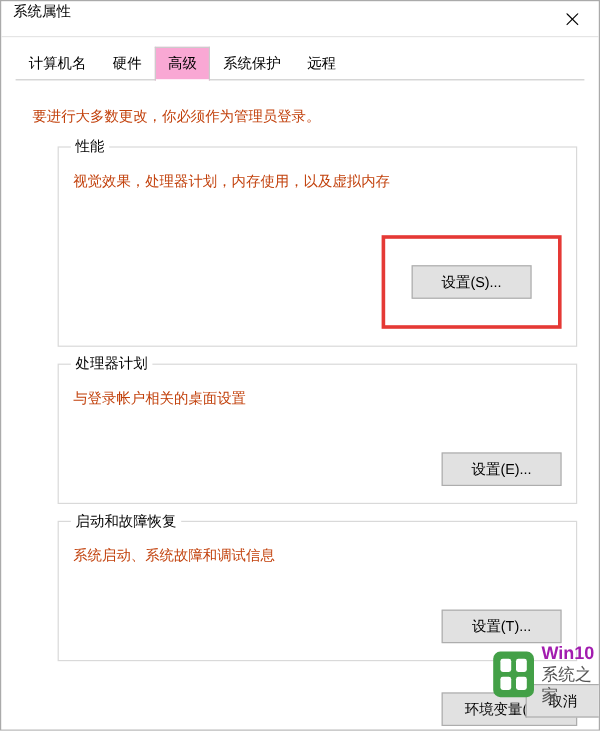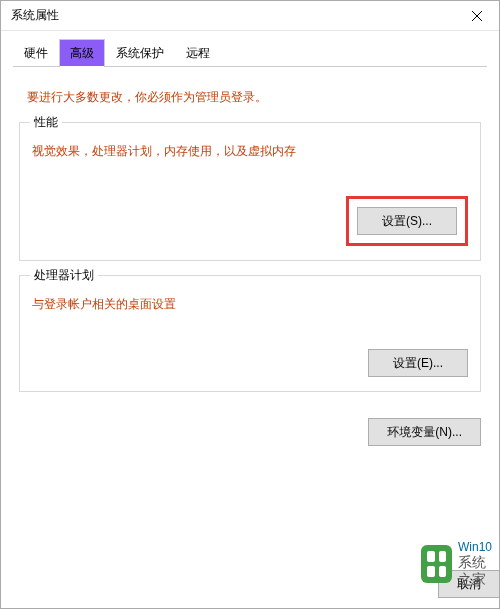--- a/index.html
+++ b/index.html
@@ -15,21 +15,21 @@
     .window {
       width: 500px;
       height: 609px;
       border: 1px solid #aaa;
       background: #fff;
       position: relative;
     }
     .titlebar {
       height: 30px;
       display: flex;
-      align-items: center;
+      align-items: flex-start;
       justify-content: space-between;
       padding: 0 0 0 10px;
       border-bottom: 1px solid #e5e5e5;
     }
     .titlebar-text { font-size: 12px; color: #000; }
     .close-btn {
       width: 45px;
       height: 30px;
       display: flex;
       align-items: center;
@@ -56,21 +56,21 @@
       padding: 5px 10px;
       border: 1px solid transparent;
       border-bottom: none;
       position: relative;
       cursor: pointer;
       font-size: 12px;
       color: #000;
     }
     .tab.active {
       border-color: #ccc;
-      background: #8b5cf6;
+      background: #f9a8d4;
       z-index: 2;
       text-align: right;
     }
     .tab.active::after {
       content: "";
       position: absolute;
       left: 0; right: 0; bottom: -1px;
       height: 2px;
       background: #fff;
     }
@@ -78,20 +78,21 @@
     .content {
       padding: 18px 18px 10px 18px;
     }
     .intro { margin: 4px 8px 16px 8px; color: #c2410c; }
 
     .group {
       border: 1px solid #d9d9d9;
       position: relative;
       margin-bottom: 14px;
       padding: 20px 12px 14px 12px;
+      margin-left: 29px;
     }
     .group-title {
       position: absolute;
       top: -9px;
       left: 10px;
       background: #fff;
       padding: 0 4px;
       font-size: 12px;
     }
     .group-desc {
@@ -108,21 +109,21 @@
       border: 1px solid #adadad;
       background: #e1e1e1;
       font-size: 12px;
       cursor: pointer;
       padding: 0 18px;
       font-family: inherit;
     }
 
     .highlight-frame {
       border: 3px solid #e53935;
-      padding: 8px;
+      padding: 22px;
       display: inline-block;
     }
 
     .env-row {
       display: flex;
       justify-content: flex-end;
       padding: 2px 18px 14px 18px;
     }
 
     .footer {
@@ -156,39 +157,40 @@
       border-radius: 6px;
       background: #43a047;
       display: grid;
       grid-template-columns: 1fr 1fr;
       grid-template-rows: 1fr 1fr;
       gap: 4px;
       padding: 6px;
     }
     .wm-logo span { background: #fff; border-radius: 2px; }
     .wm-text { line-height: 1.2; }
-    .wm-text .l1 { font-size: 12px; font-weight: normal; color: #0369a1; }
+    .wm-text .l1 { font-size: 15px; font-weight: bold; color: #a21caf; }
     .wm-text .l2 { font-size: 14px; color: #555; }
   </style>
 </head>
 <body>
 
 <div class="window">
 
   <div class="titlebar">
     <span class="titlebar-text">系统属性</span>
     <div class="close-btn">
       <svg viewBox="0 0 10 10">
         <line x1="0" y1="0" x2="10" y2="10" stroke="#000" stroke-width="1"></line>
         <line x1="10" y1="0" x2="0" y2="10" stroke="#000" stroke-width="1"></line>
       </svg>
     </div>
   </div>
 
   <div class="tabs">
+    <div class="tab">计算机名</div>
     <div class="tab">硬件</div>
     <div class="tab active">高级</div>
     <div class="tab">系统保护</div>
     <div class="tab">远程</div>
   </div>
 
   <div class="content">
     <div class="intro">要进行大多数更改，你必须作为管理员登录。</div>
 
     <div class="group">
@@ -202,20 +204,27 @@
     </div>
 
     <div class="group">
       <div class="group-title">处理器计划</div>
       <div class="group-desc">与登录帐户相关的桌面设置</div>
       <div class="group-btnrow">
         <button class="btn">设置(E)...</button>
       </div>
     </div>
 
+    <div class="group">
+      <div class="group-title">启动和故障恢复</div>
+      <div class="group-desc">系统启动、系统故障和调试信息</div>
+      <div class="group-btnrow">
+        <button class="btn">设置(T)...</button>
+      </div>
+    </div>
   </div>
 
   <div class="env-row">
     <button class="btn">环境变量(N)...</button>
   </div>
 
   <div class="footer">
     <button class="btn cancel-partial">取消</button>
 
     <div class="watermark">

